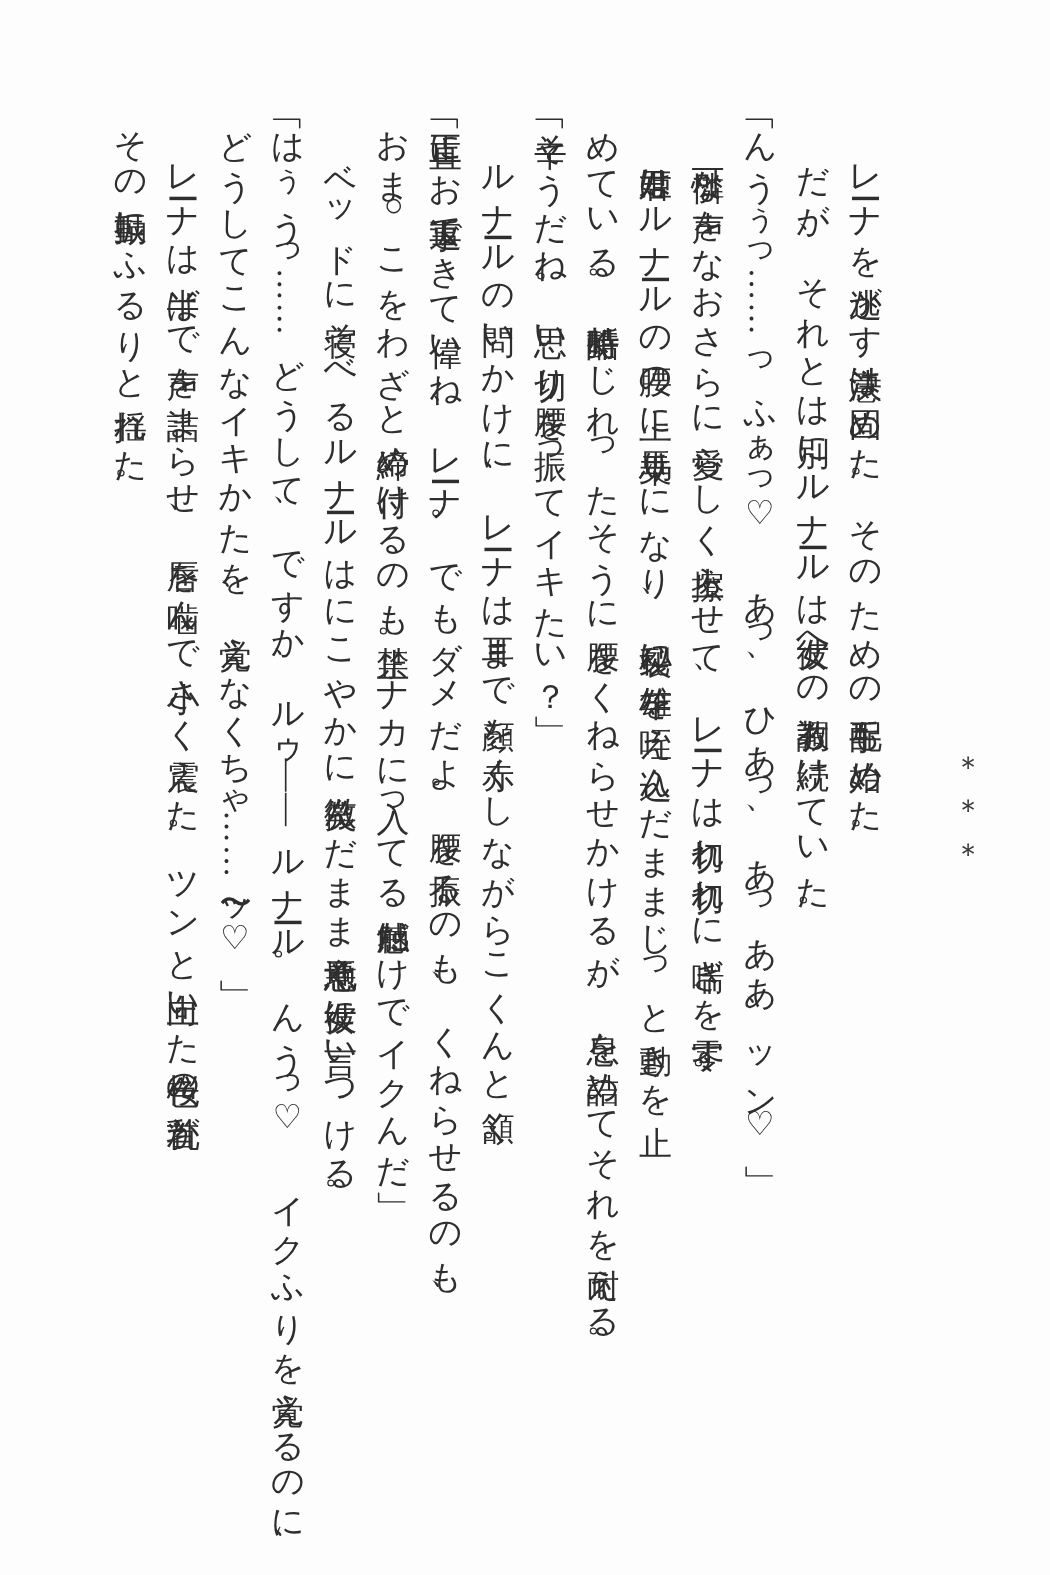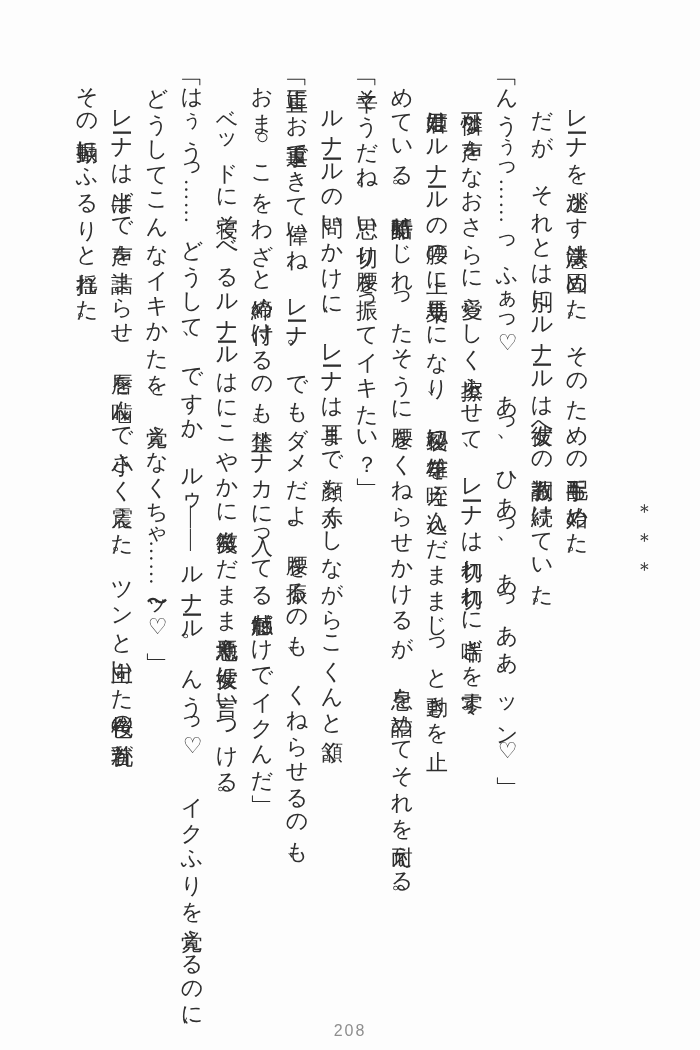--- a/index.html
+++ b/index.html
@@ -68,14 +68,13 @@
       <div class="tcol">「辛そうだね。思い切り腰を振ってイキたい？」</div>
       <div class="tcol">　ルナールの問いかけに、レーナは耳まで顔を赤くしながらこくんと頷く。</div>
       <div class="tcol">「正直にお返事できて偉いね、レーナ。でもダメだよ。腰を振るのも、くねらせるのも、</div>
       <div class="tcol">おま○こをわざと締め付けるのも禁止。ナカに入ってる感触だけでイクんだ」</div>
       <div class="tcol">　ベッドに寝そべるルナールはにこやかに微笑んだまま意地悪く彼女に言いつける。</div>
       <div class="tcol">「はぅうっ……どうして、ですか、ルゥ――ルナール。んうっ♡　イクふりを覚えるのに、</div>
       <div class="tcol">どうしてこんなイキかたを、覚えなくちゃ……〜ッ♡」</div>
       <div class="tcol">　レーナは半ばで声を詰まらせ、唇を噛んで小さく震えた。ツンと上向いた桜色の乳首が</div>
       <div class="tcol">その振動にふるりと揺れた。</div>
     </div>
-  <div class="page-number">208</div>
 </div>
 
 </body></html>

